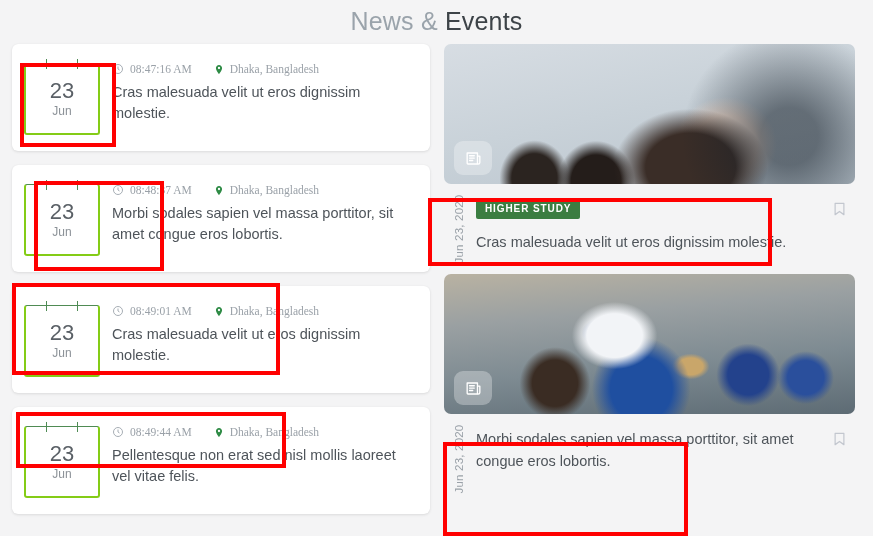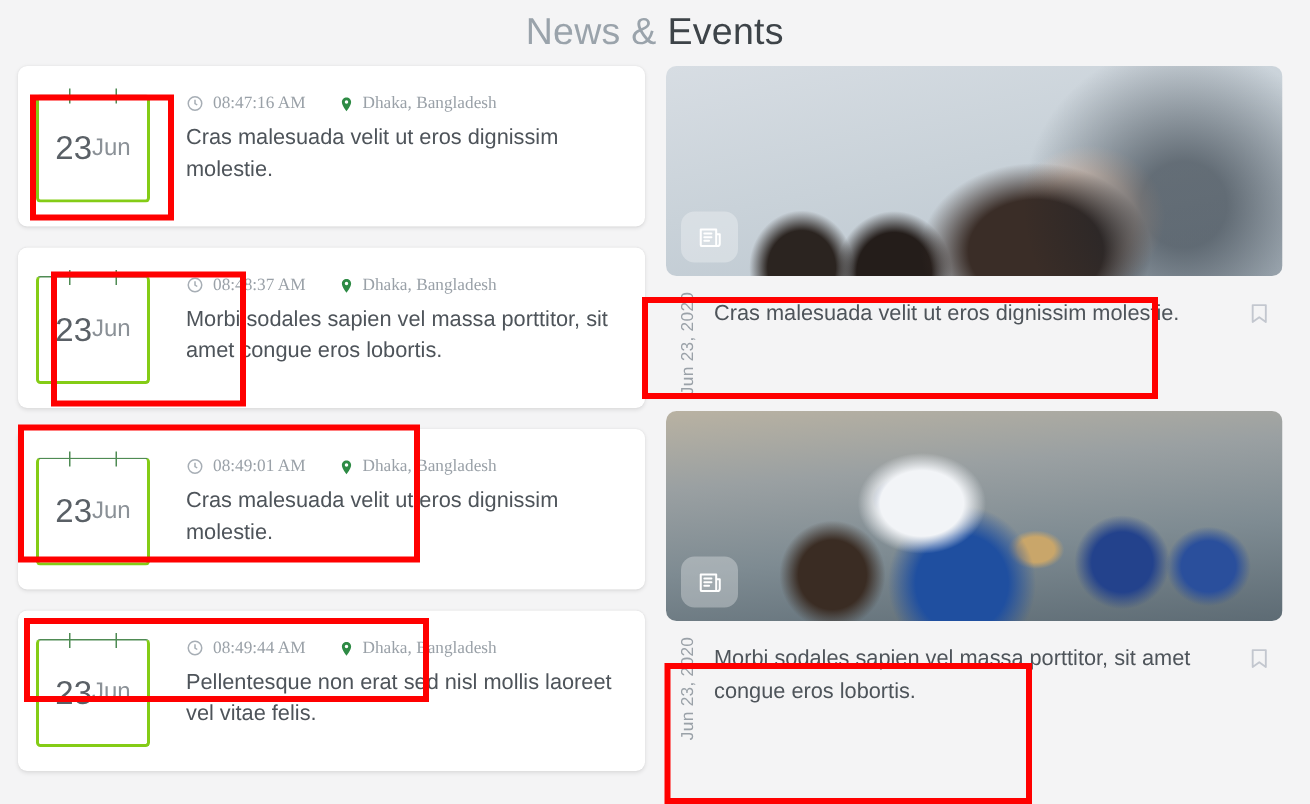--- a/index.html
+++ b/index.html
@@ -51,43 +51,43 @@
   
   .date-box {
     position: relative;
     flex: 0 0 76px;
     width: 76px;
     height: 72px;
     border: 2px solid #84cc16;
     border-top: 1px solid #4f8b54;
     border-radius: 3px;
     display: flex;
-    flex-direction: row;
+    flex-direction: column;
     align-items: center;
     justify-content: center;
-    margin-right: 24px;
+    margin-right: 12px;
     margin-top: 3px;
   }
   .date-box .ring {
     position: absolute;
     top: -5px;
     width: 1px;
     height: 10px;
     background: #4f8b54;
   }
   .date-box .ring.l { left: 20px; }
   .date-box .ring.r { right: 20px; }
   .date-day {
     font-size: 22px;
     color: #5a6066;
     line-height: 24px;
     font-weight: 400;
   }
   .date-mon {
-    font-size: 16px;
+    font-size: 12px;
     color: #8b9197;
     line-height: 14px;
     margin-top: 1px;
   }
 
   .event-body { flex: 1 1 auto; padding-top: 2px; min-width: 0; }
 
   .meta-row {
     display: flex;
     align-items: center;
@@ -344,20 +344,21 @@
             <path d="M17 9h3v8a2 2 0 01-2 2h-1"></path>
             <path d="M7 8.5h6M7 11.5h6M7 14.5h4" stroke-linecap="round"></path>
           </svg>
         </div>
       </div>
       <div class="news-meta">
         <div class="news-date-vert">
           <span>Jun 23, 2020</span>
         </div>
         <div class="news-content">
+          <span class="news-badge">HIGHER STUDY</span>
           <div class="news-headline">Cras malesuada velit ut eros dignissim molestie.</div>
         </div>
         <div class="bookmark-btn">
           <span>
             <svg width="15" height="18" viewBox="0 0 24 24" fill="none" stroke="#c3c7cf" stroke-width="2" stroke-linejoin="round">
               <path d="M5 3h14v18l-7-5-7 5V3z"></path>
             </svg>
           </span>
         </div>
       </div>

